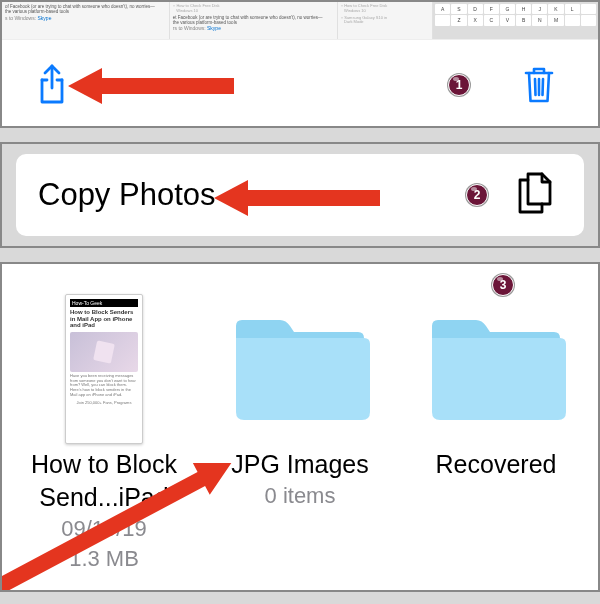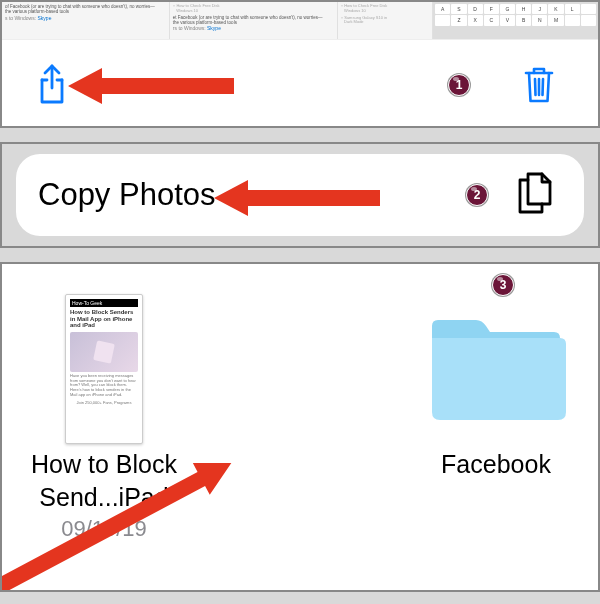--- a/index.html
+++ b/index.html
@@ -14,21 +14,21 @@
     .p1-kbd .k { background:#fff; border-radius:1px; font-size:5px; display:flex; align-items:center; justify-content:center; color:#444;}
     .p1-main { height: 90px; display:flex; align-items:center; justify-content:space-between; padding: 0 38px 0 28px; position:relative;}
     .icon-btn { background:none; border:none; padding:4px; cursor:pointer; display:flex; align-items:center; justify-content:center; }
     .badge { width:22px; height:22px; border-radius:50%; background:#6b1538; color:#fff; font-size:12px; font-weight:700; display:flex; align-items:center; justify-content:center; border:1px solid #fff; box-shadow:0 0 0 1px #999; position:relative;}
     .badge::after { content:""; position:absolute; top:2px; left:4px; width:6px; height:4px; background:rgba(255,255,255,0.5); border-radius:50%; }
     .arrow { position:absolute; pointer-events:none; }
     .arrow svg { overflow:visible; }
 
     
     .panel2 { height: 106px; margin-top: 14px; padding: 10px 14px; }
-    .sheet { background:#fff; border-radius:24px; height:100%; display:flex; align-items:center; padding:0 30px 0 22px; position:relative; }
+    .sheet { background:#fff; border-radius:10px; height:100%; display:flex; align-items:center; padding:0 30px 0 22px; position:relative; }
     .sheet-label { font-size:31px; font-weight:400; color:#000; }
     .sheet-right { display:flex; align-items:center; gap:26px; margin-left:auto;}
 
     
     .panel3 { height: 330px; margin-top: 14px; background:#fff; padding:18px 10px 0 10px; position:relative;}
     .items { display:flex; gap:10px; justify-content:space-between; }
     .item { width: 184px; display:flex; flex-direction:column; align-items:center; position:relative;}
     .thumb-area { width:160px; height:162px; display:flex; align-items:flex-end; justify-content:center; margin-bottom:4px;}
     .doc-thumb { width:78px; height:150px; background:#fff; border:1px solid #ccc; box-shadow:0 1px 3px rgba(0,0,0,0.2); padding:4px; font-size:5px; color:#333; border-radius:2px; overflow:hidden;}
     .doc-thumb .hdr { background:#000; color:#fff; font-size:5px; padding:1px 2px; margin-bottom:2px; white-space:nowrap;}
@@ -150,33 +150,46 @@
           <div class="hdr">How-To Geek</div>
           <div class="ttl">How to Block Senders in Mail App on iPhone and iPad</div>
           <div class="img"></div>
           <div class="body">Have you been receiving messages from someone you don't want to hear from? Well, you can block them. Here's how to block senders in the Mail app on iPhone and iPad.</div>
           <div class="body" style="margin-top:3px;text-align:center;">Join 250,000+ Fans, Programs</div>
         </div>
       </div>
       <div class="item-title">How to Block</div>
       <div class="item-title">Send...iPad</div>
       <div class="item-sub">09/10/19</div>
+      <div class="item-sub">1.3 MB</div>
     </div>
-
 
     <div class="item">
       <div class="thumb-area">
         <div class="folder-ic">
           <svg viewBox="0 0 140 110">
             <path d="M6 22 L6 12 Q6 6 12 6 L50 6 Q56 6 60 12 L64 18 L128 18 Q134 18 134 24 L134 28 L6 28 Z" fill="#8fd4f2"></path>
             <path d="M6 24 L134 24 Q140 24 140 30 L140 98 Q140 106 132 106 L14 106 Q6 106 6 98 Z" fill="#a8e0f9"></path>
           </svg>
         </div>
       </div>
-      <div class="item-title">Facebook</div>
+      <div class="item-title">JPG Images</div>
+      <div class="item-sub">0 items</div>
+    </div>
+
+    <div class="item">
+      <div class="thumb-area">
+        <div class="folder-ic">
+          <svg viewBox="0 0 140 110">
+            <path d="M6 22 L6 12 Q6 6 12 6 L50 6 Q56 6 60 12 L64 18 L128 18 Q134 18 134 24 L134 28 L6 28 Z" fill="#8fd4f2"></path>
+            <path d="M6 24 L134 24 Q140 24 140 30 L140 98 Q140 106 132 106 L14 106 Q6 106 6 98 Z" fill="#a8e0f9"></path>
+          </svg>
+        </div>
+      </div>
+      <div class="item-title">Recovered</div>
     </div>
   </div>
   <div class="arrow" style="left:-12px; bottom:-10px;">
     <svg width="290" height="130">
       <g transform="translate(10,120) rotate(-28)">
         <polygon points="262,0 228,-18 228,-8 0,-8 0,8 228,8 228,18" fill="#e4351f"></polygon>
       </g>
     </svg>
   </div>
 </div>

